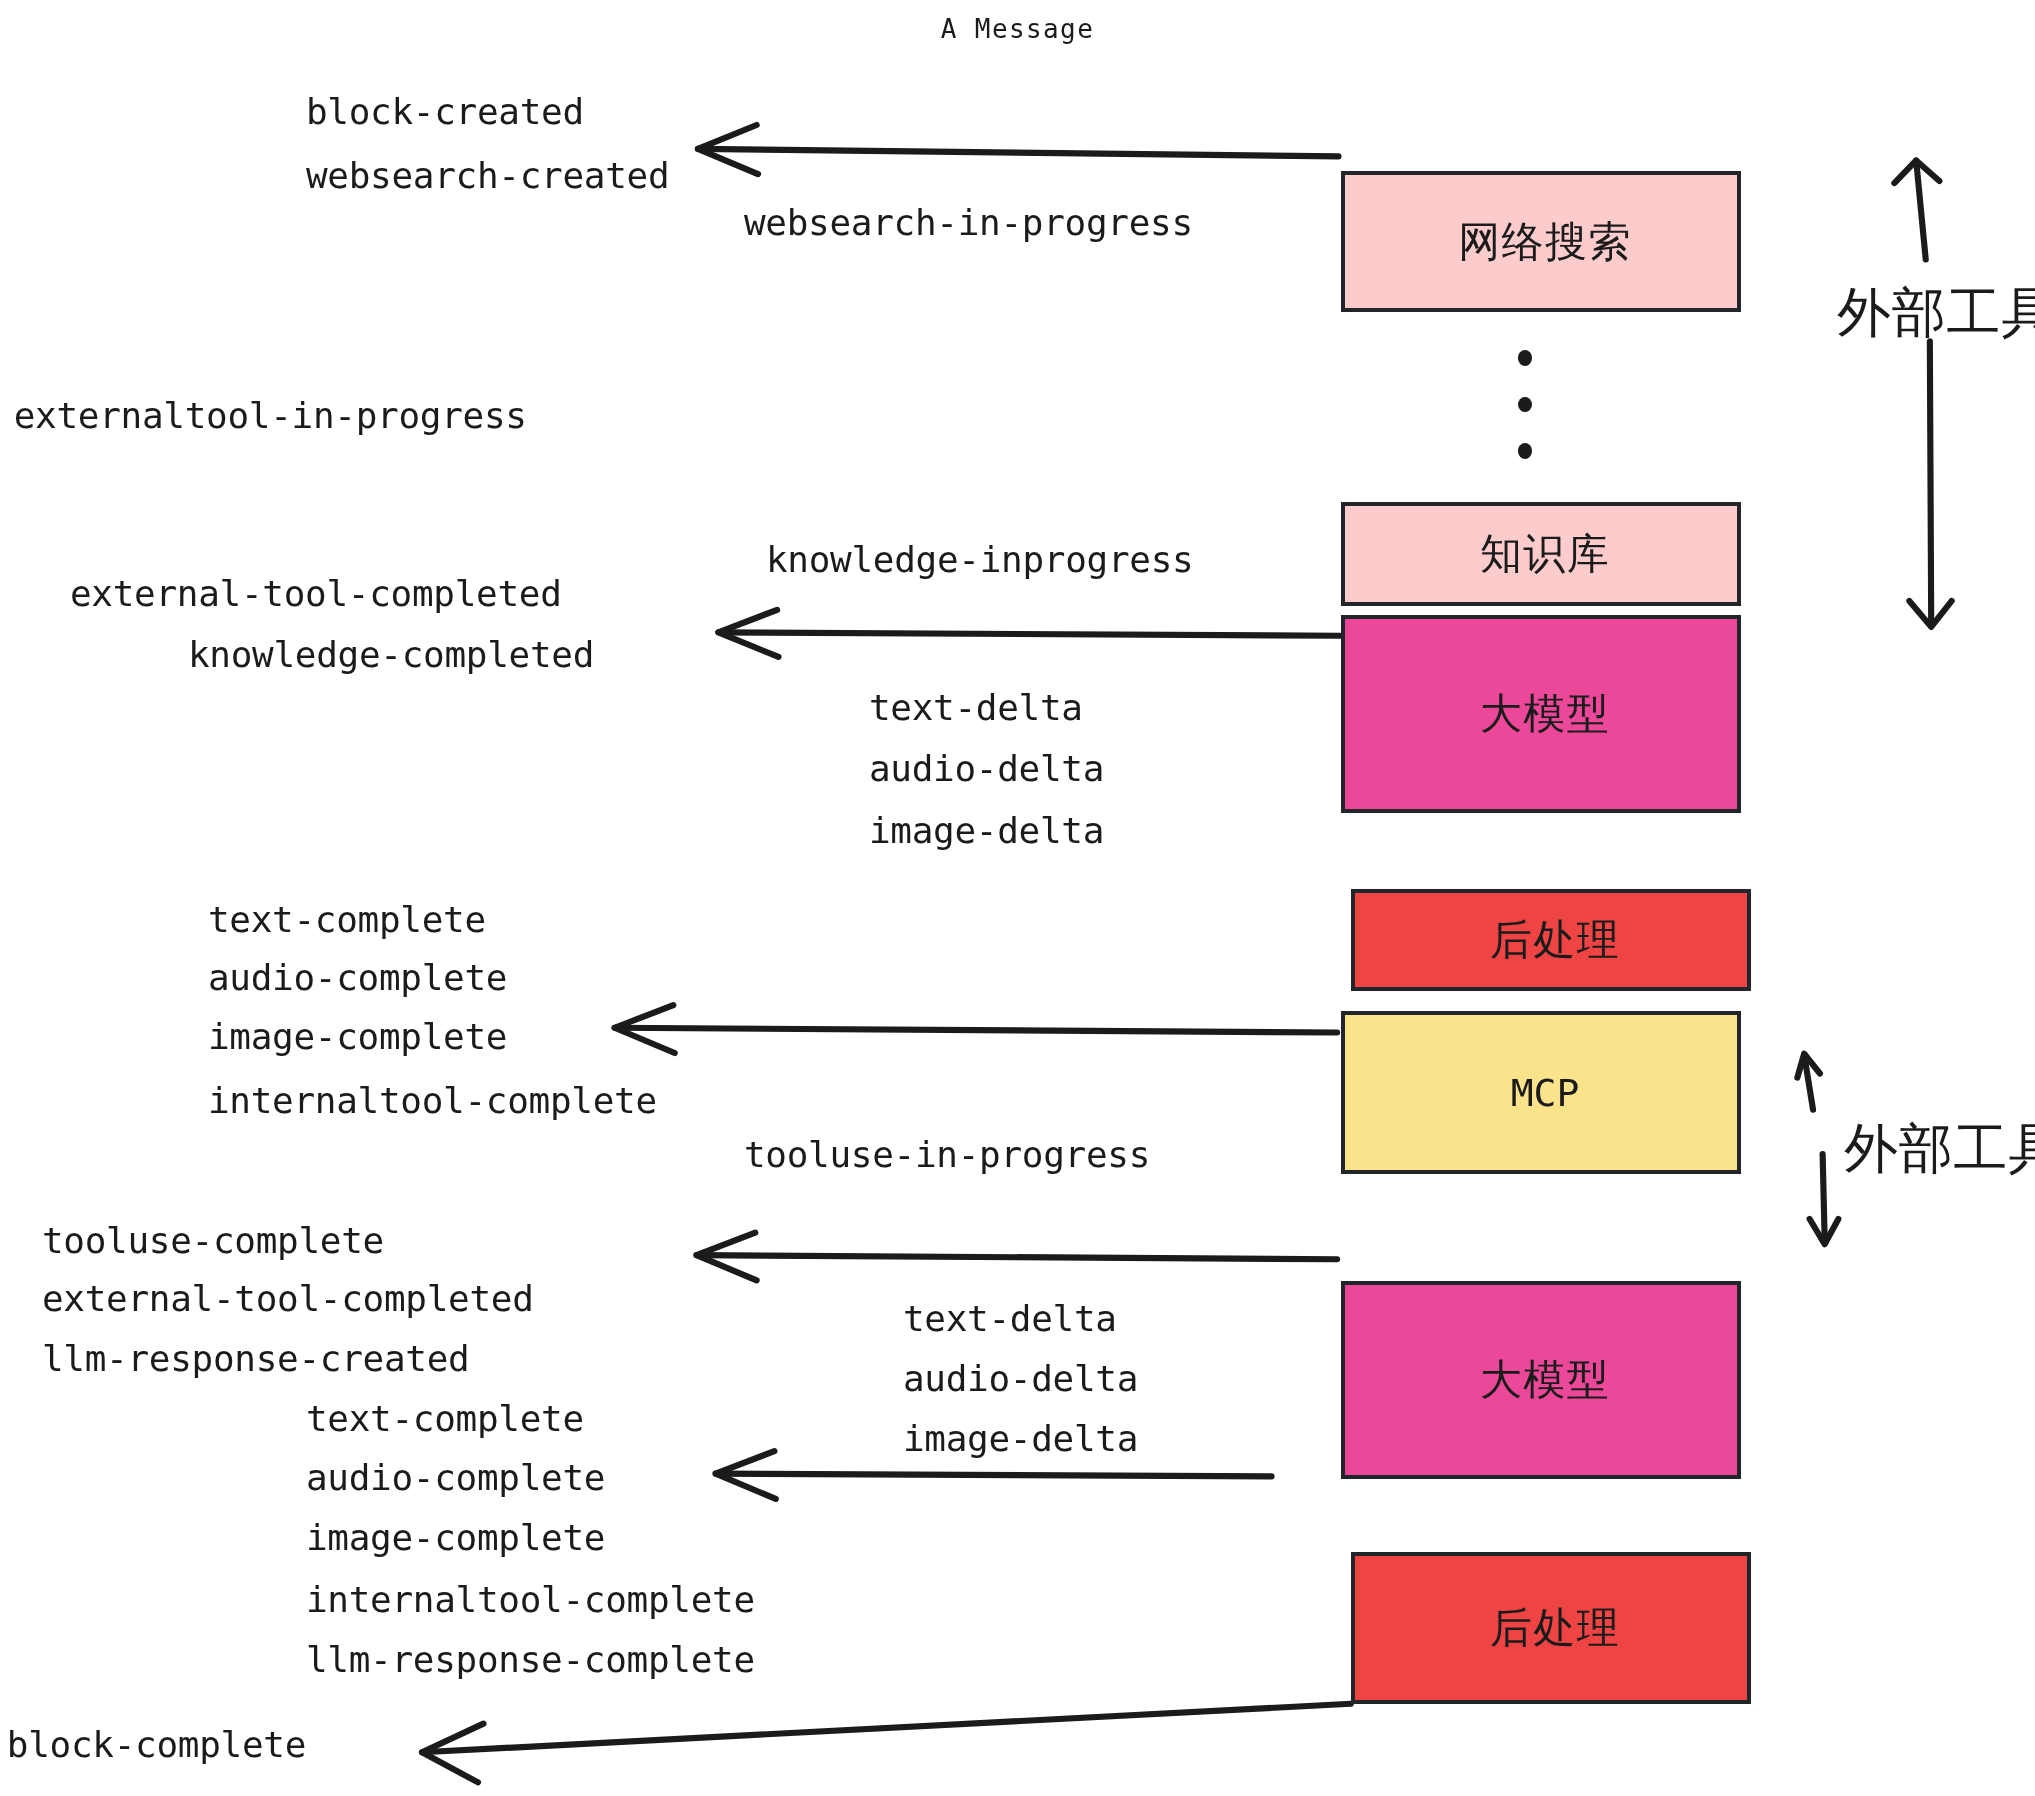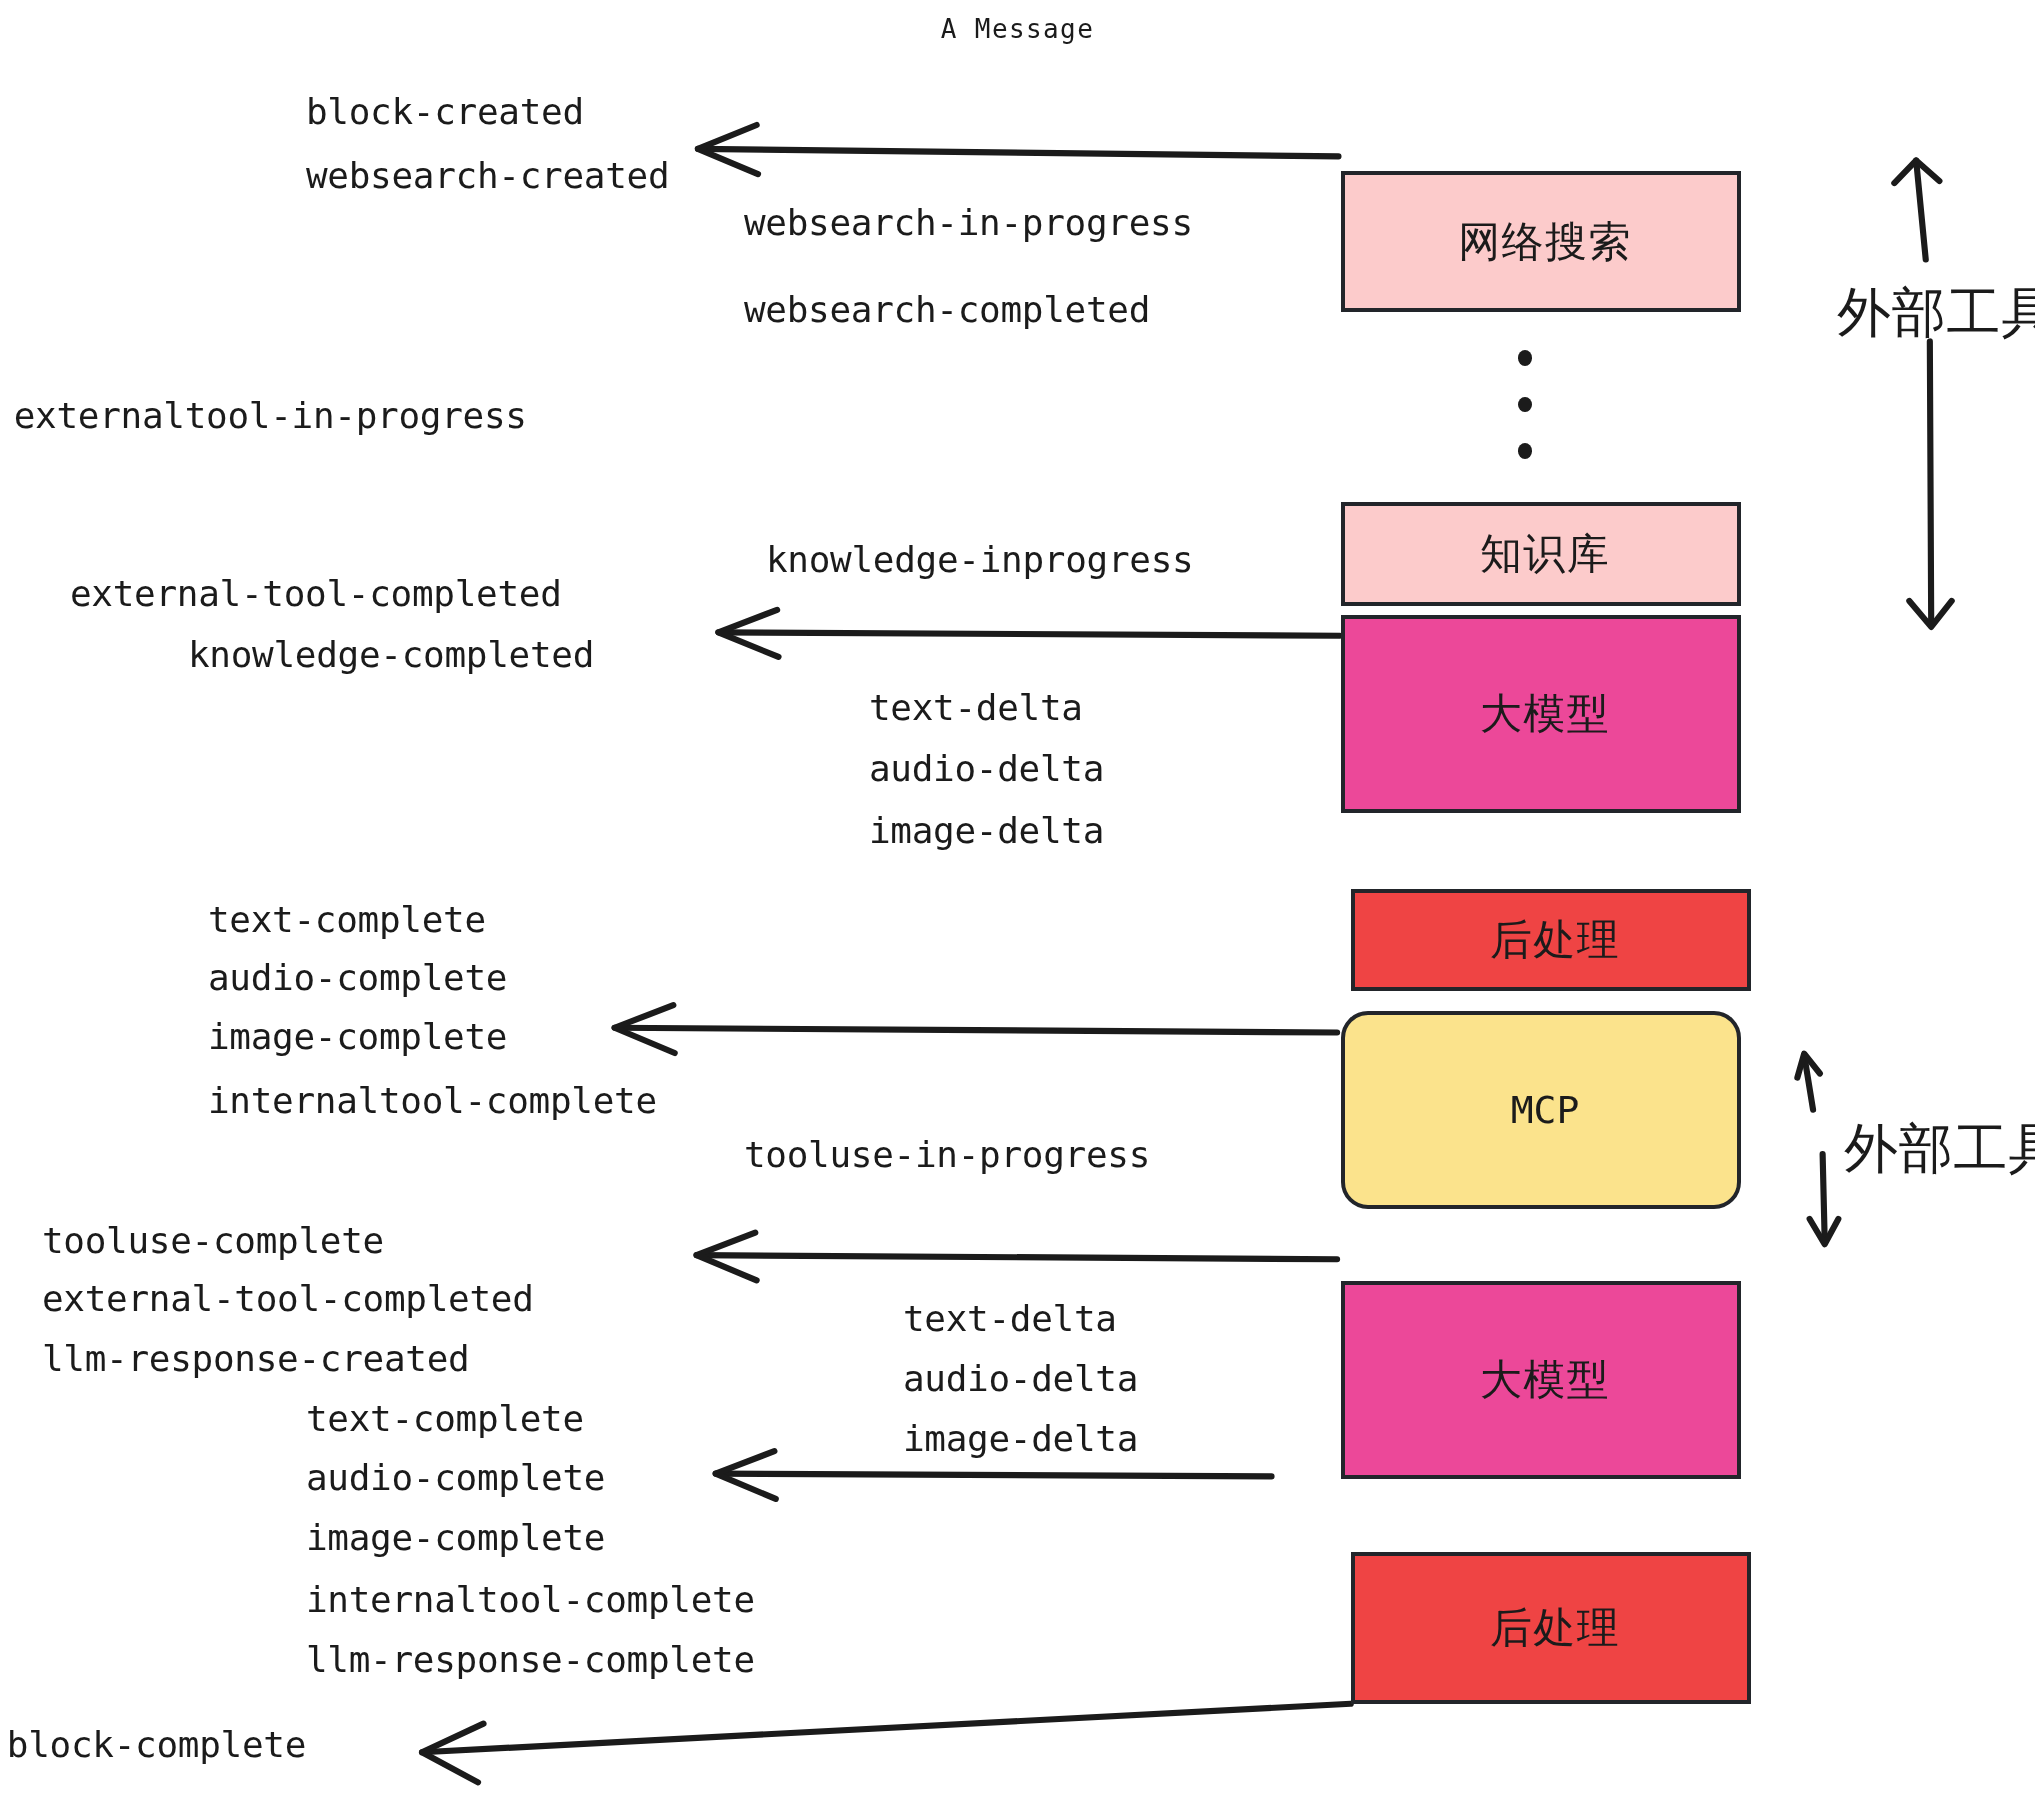--- a/index.html
+++ b/index.html
@@ -153,21 +153,20 @@
 
     <g>
       <path d="M2669 1690 L2672 1815" stroke-width="9" stroke-linecap="round"></path>
       <path d="M2650 1785 L2672 1822 L2692 1785" stroke-width="9" stroke-linecap="round" stroke-linejoin="round"></path>
     </g>
   </svg>
 
   <div class="evt" style="left:306px;  top:94px;">block-created</div>
   <div class="evt" style="left:306px;  top:158px;">websearch-created</div>
   <div class="evt" style="left:744px; top:205px;">websearch-in-progress</div>
-  <div class="evt" style="left:744px; top:292px;">websearch-completed</div>
   <div class="evt" style="left:13.7px;   top:398px;">externaltool-in-progress</div>
 
   <div class="evt" style="left:766px; top:542px;">knowledge-inprogress</div>
   <div class="evt" style="left:70px;  top:576px;">external-tool-completed</div>
   <div class="evt" style="left:188px;  top:637px;">knowledge-completed</div>
 
   <div class="evt" style="left:869px; top:690px;">text-delta</div>
   <div class="evt" style="left:869px; top:751px;">audio-delta</div>
   <div class="evt" style="left:869px; top:813px;">image-delta</div>
 
@@ -194,21 +193,21 @@
   <div class="evt" style="left:6.8px;   top:1727px;">block-complete</div>
 
   <div class="node pink" style="left:1341px; top:171px;  width:400px; height:141px;">网络搜索</div>
 
   <div class="node pink" style="left:1341px; top:502px;  width:400px; height:104px;">知识库</div>
 
   <div class="node green" style="left:1341px; top:615px;  width:400px; height:198px;">大模型</div>
 
   <div class="node plain" style="left:1351px; top:889px; width:400px; height:102px;">后处理</div>
 
-  <div class="node yellow mono" style="left:1341px; top:1011px; width:400px; height:198px;border-radius:27px;">MCP</div>
+  <div class="node yellow mono" style="left:1341px; top:1011px; width:400px; height:163px;">MCP</div>
 
   <div class="node green" style="left:1341px; top:1281px; width:400px; height:198px;">大模型</div>
 
   <div class="node plain" style="left:1351px; top:1552px; width:400px; height:152px;">后处理</div>
 
   <div class="dots" style="left:1518px; top:350px;">
     <i></i>
       <i></i>
       <i></i>
   </div>

